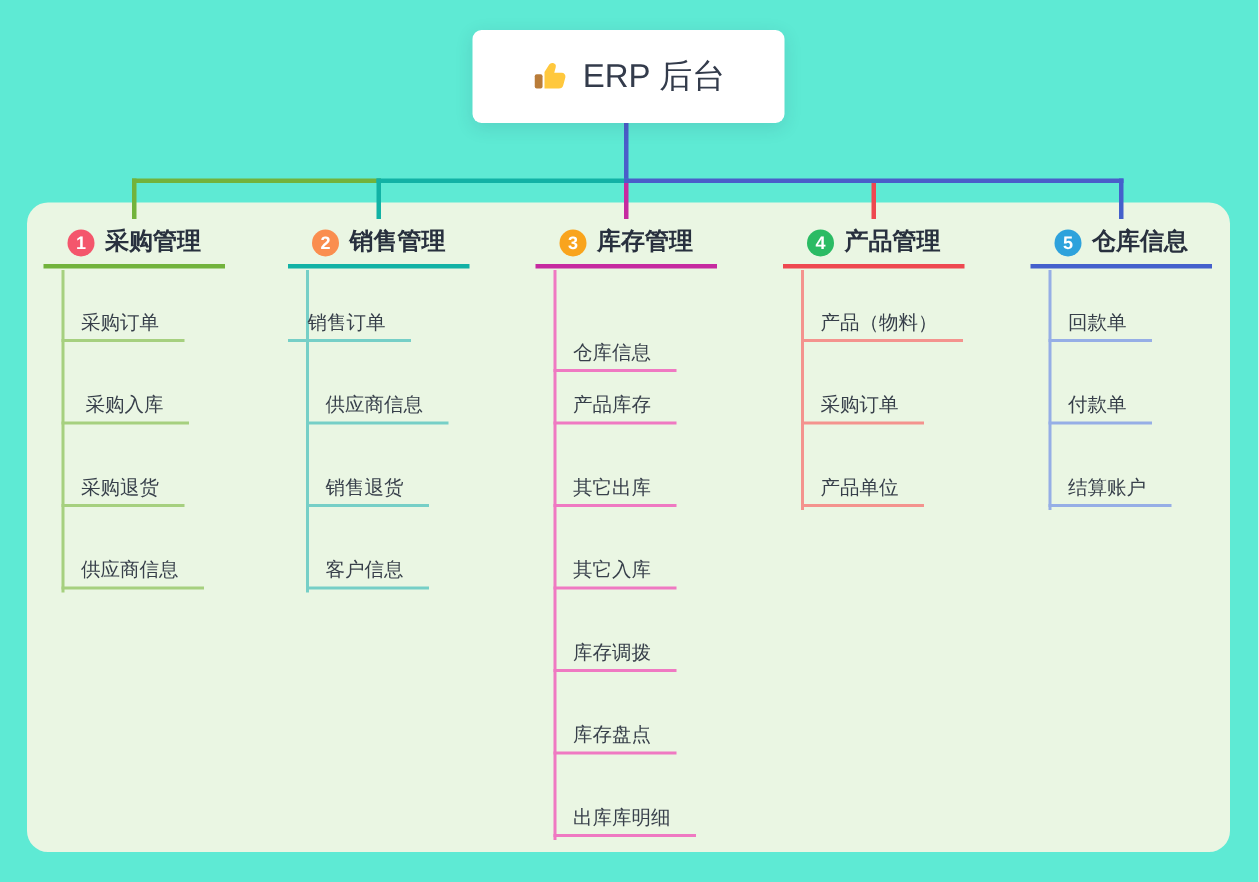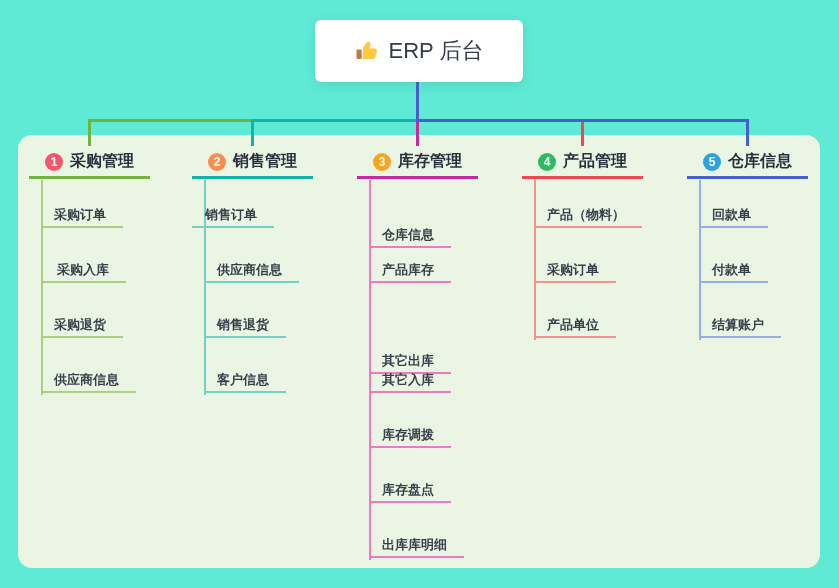--- a/index.html
+++ b/index.html
@@ -26,21 +26,21 @@
     font-size:16px;font-weight:600;color:#28303E;z-index:4;cursor:pointer;
   }
   .badge{
     width:18px;height:18px;border-radius:50%;color:#fff;
     font-size:12px;font-weight:700;line-height:18px;text-align:center;
     flex:0 0 18px;
   }
   .child{
     position:absolute;height:24px;line-height:25px;
     padding:0 17px 0 13px;font-size:13px;color:#373F4A;
-    white-space:nowrap;z-index:4;cursor:pointer;font-weight:bold;
+    white-space:nowrap;z-index:4;cursor:pointer;
   }
 </style>
 </head>
 <body>
 
 <div class="canvas">
   <div class="panel"></div>
 
   <div id="connectors">
       <div class="line" style="left: 415.75px; top: 82px; width: 3.5px; height: 40px; background: rgb(74, 94, 201); z-index: 2;"></div>
@@ -85,21 +85,21 @@
       <div class="child" style="left: 192px; top: 202px; border-bottom: 2px solid rgb(118, 207, 199);">销售订单</div>
       <div class="child" style="left: 204px; top: 257px; border-bottom: 2px solid rgb(118, 207, 199);">供应商信息</div>
       <div class="child" style="left: 204px; top: 312px; border-bottom: 2px solid rgb(118, 207, 199);">销售退货</div>
       <div class="child" style="left: 204px; top: 367px; border-bottom: 2px solid rgb(118, 207, 199);">客户信息</div>
       <div class="branch-header" style="left: 357px; border-bottom: 3.5px solid rgb(198, 42, 160);">
         <span class="badge" style="background: rgb(249, 164, 29);">3</span>
         <span>库存管理</span>
       </div>
       <div class="child" style="left: 369px; top: 202px; border-bottom: 2px solid rgb(239, 121, 194); margin-top: 20px;">仓库信息</div>
       <div class="child" style="left: 369px; top: 257px; border-bottom: 2px solid rgb(239, 121, 194);">产品库存</div>
-      <div class="child" style="left: 369px; top: 312px; border-bottom: 2px solid rgb(239, 121, 194); margin-top: 36px;">其它出库</div>
+      <div class="child" style="left: 369px; top: 312px; border-bottom: 2px solid rgb(239, 121, 194);">其它出库</div>
       <div class="child" style="left: 369px; top: 367px; border-bottom: 2px solid rgb(239, 121, 194);">其它入库</div>
       <div class="child" style="left: 369px; top: 422px; border-bottom: 2px solid rgb(239, 121, 194);">库存调拨</div>
       <div class="child" style="left: 369px; top: 477px; border-bottom: 2px solid rgb(239, 121, 194);">库存盘点</div>
       <div class="child" style="left: 369px; top: 532px; border-bottom: 2px solid rgb(239, 121, 194);">出库库明细</div>
       <div class="branch-header" style="left: 522px; border-bottom: 3.5px solid rgb(238, 72, 80);">
         <span class="badge" style="background: rgb(43, 187, 100);">4</span>
         <span>产品管理</span>
       </div>
       <div class="child" style="left: 534px; top: 202px; border-bottom: 2px solid rgb(244, 147, 142);">产品（物料）</div>
       <div class="child" style="left: 534px; top: 257px; border-bottom: 2px solid rgb(244, 147, 142);">采购订单</div>

